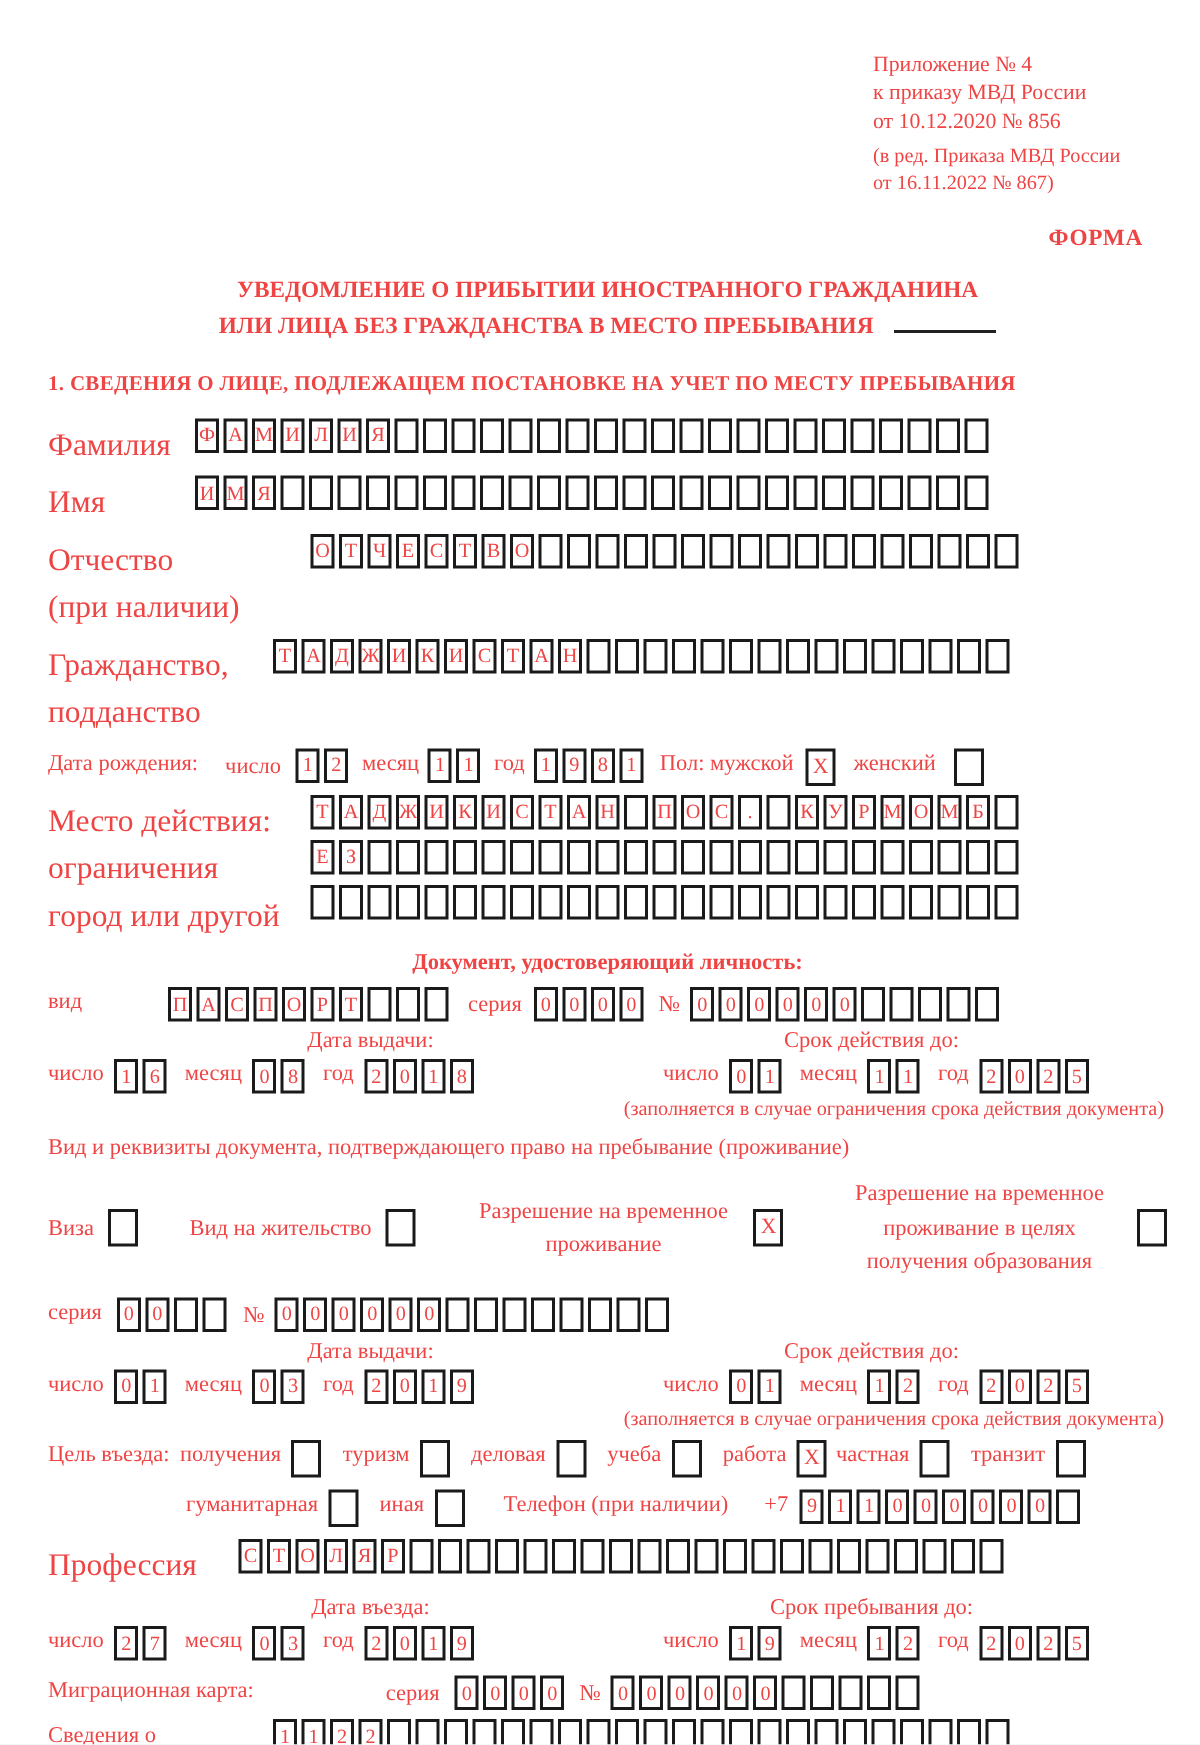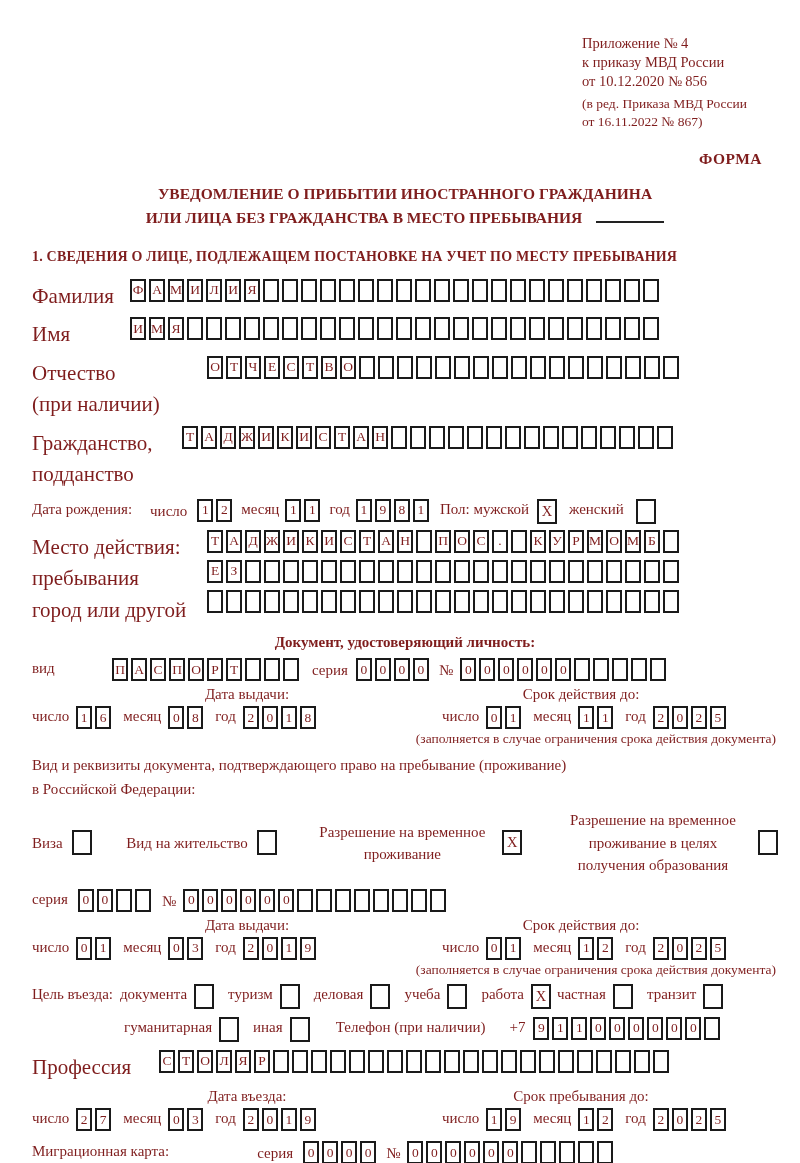--- a/index.html
+++ b/index.html
@@ -1,19 +1,19 @@
 <!DOCTYPE html>
 <html lang="ru"><head>
 <meta charset="utf-8">
 <style>
   * { box-sizing: border-box; }
   body { margin:0; background:#e8e8e8; }
   .page {
     width:800px; height:1163px; margin:0 auto; background:#ffffff;
-    font-family:"Liberation Serif","DejaVu Serif",serif; color:#7f1d1d;
+    font-family:"Liberation Serif","DejaVu Serif",serif; color:#ef4444;
     padding:34px 22px 16px 32px; overflow:hidden; position:relative;
   }
   
   .ref-block { margin-left:auto; width:196px; font-size:14.5px; line-height:1.32; }
   .ref-block .sub { font-size:13.5px; margin-top:4px; line-height:1.3; }
   .forma { text-align:right; font-weight:bold; font-size:15.5px; padding-right:16px; margin-top:20px; letter-spacing:0.5px; }
   
   .title { text-align:center; font-weight:bold; font-size:15.5px; line-height:1.5; margin-top:14px; }
   .blank-line { display:inline-block; width:68px; border-bottom:2px solid #222; height:12px; margin-left:10px; }
   .sec-head { font-weight:bold; font-size:14px; margin-top:20px; margin-bottom:14px; letter-spacing:0.2px; }
@@ -247,21 +247,21 @@
       </span>
     <span class="ilbl ml8" style="margin-right:8px;">Пол: мужской</span>
     <span class="cbox">X</span>
     <span class="ilbl ml12" style="margin-right:12px;">женский</span>
     <span class="cbox"></span>
   </div>
 
   <div class="frow" style="margin-top:6px;">
     <div class="lbl w175">
       <div>Место действия:</div>
-      <div>пребывания</div>
+      <div>ограничения</div>
       <div>город или другой</div>
     </div>
     <div class="stack">
       <div class="cells">
           <span class="cell">Т</span>
           <span class="cell">А</span>
           <span class="cell">Д</span>
           <span class="cell">Ж</span>
           <span class="cell">И</span>
           <span class="cell">К</span>
@@ -423,21 +423,20 @@
             <span class="cell">0</span>
             <span class="cell">2</span>
             <span class="cell">5</span>
           </span>
       </div>
     </div>
   </div>
   <div class="note">(заполняется в случае ограничения срока действия документа)</div>
 
   <div class="intro">Вид и реквизиты документа, подтверждающего право на пребывание (проживание)</div>
-  <div class="intro">в Российской Федерации:</div>
 
   <div class="opts">
     <div class="opt">
       <span class="optlbl">Виза</span>
       <span class="cbox"></span>
     </div>
     <div class="opt">
       <span class="optlbl">Вид на жительство</span>
       <span class="cbox"></span>
     </div>
@@ -521,21 +520,21 @@
             <span class="cell">2</span>
             <span class="cell">5</span>
           </span>
       </div>
     </div>
   </div>
   <div class="note">(заполняется в случае ограничения срока действия документа)</div>
 
   <div class="vrow">
     <span class="ilbl">Цель въезда:</span>
-    <span class="ilbl">документа</span>
+    <span class="ilbl">получения</span>
     <span class="cbox"></span>
     <span class="ilbl">туризм</span>
     <span class="cbox"></span>
     <span class="ilbl">деловая</span>
     <span class="cbox"></span>
     <span class="ilbl">учеба</span>
     <span class="cbox"></span>
     <span class="ilbl">работа</span>
     <span class="cbox" style="margin-right:6px;">X</span>
     <span class="ilbl">частная</span>

